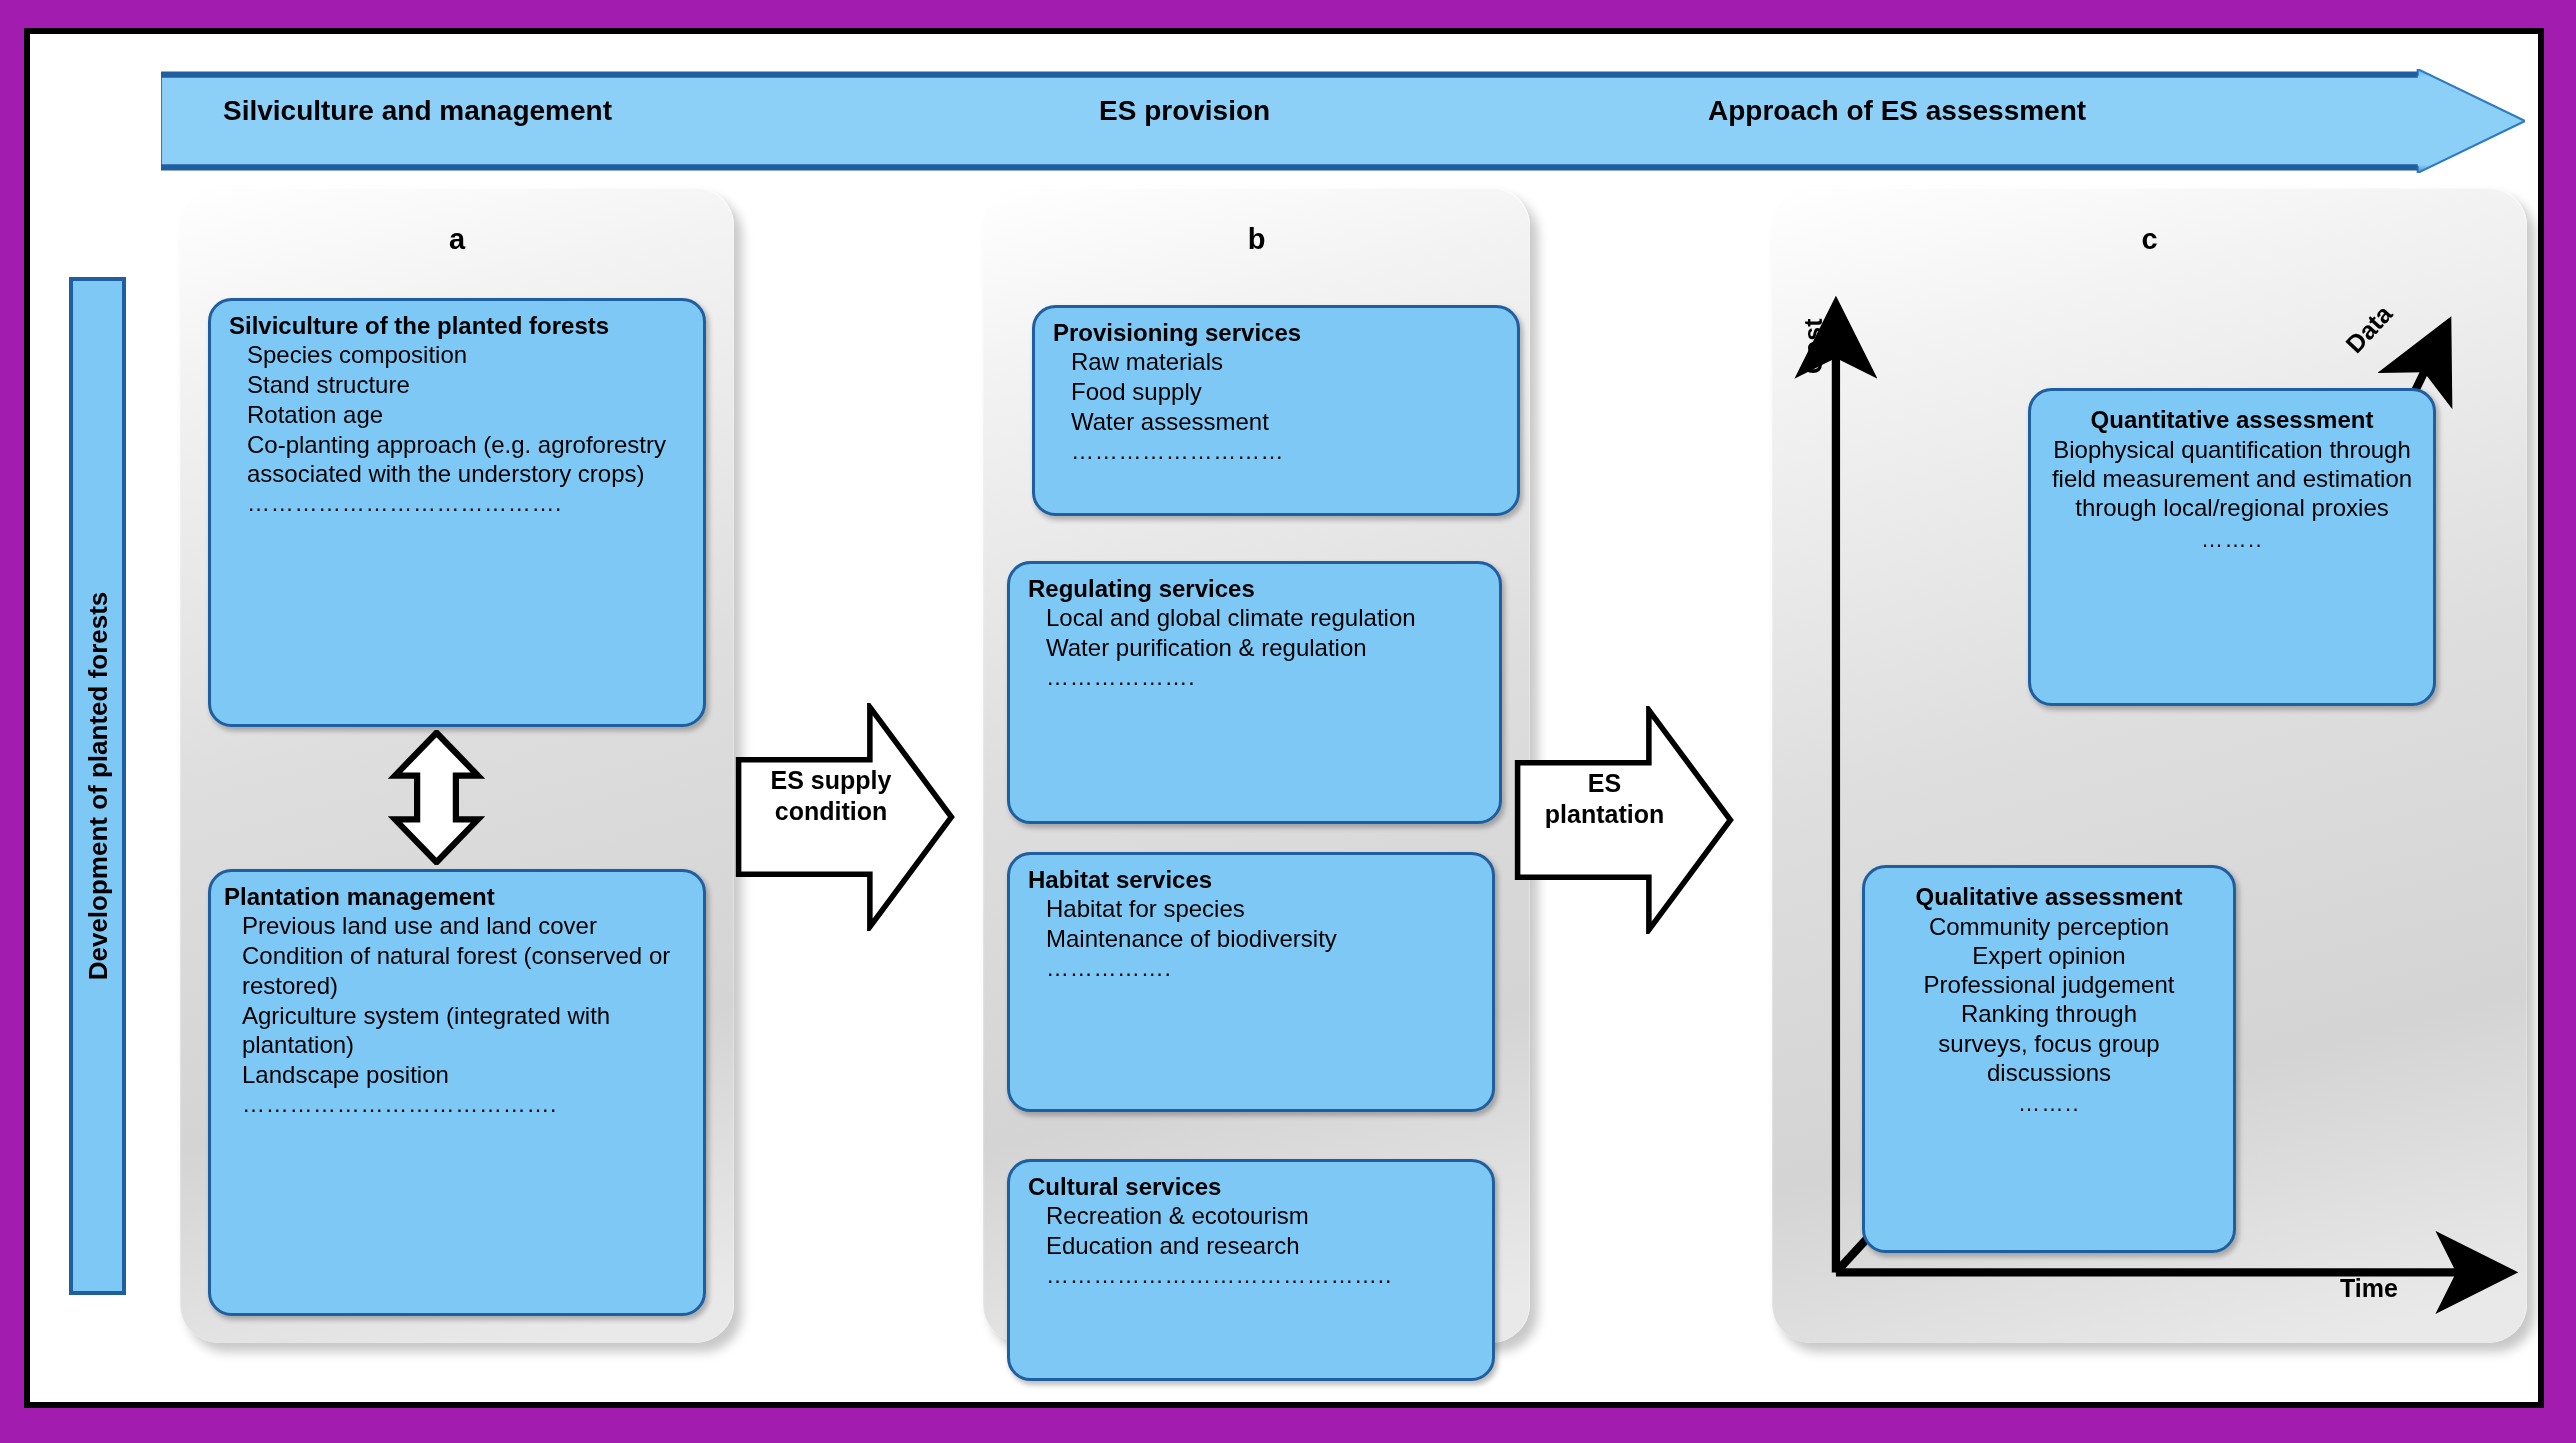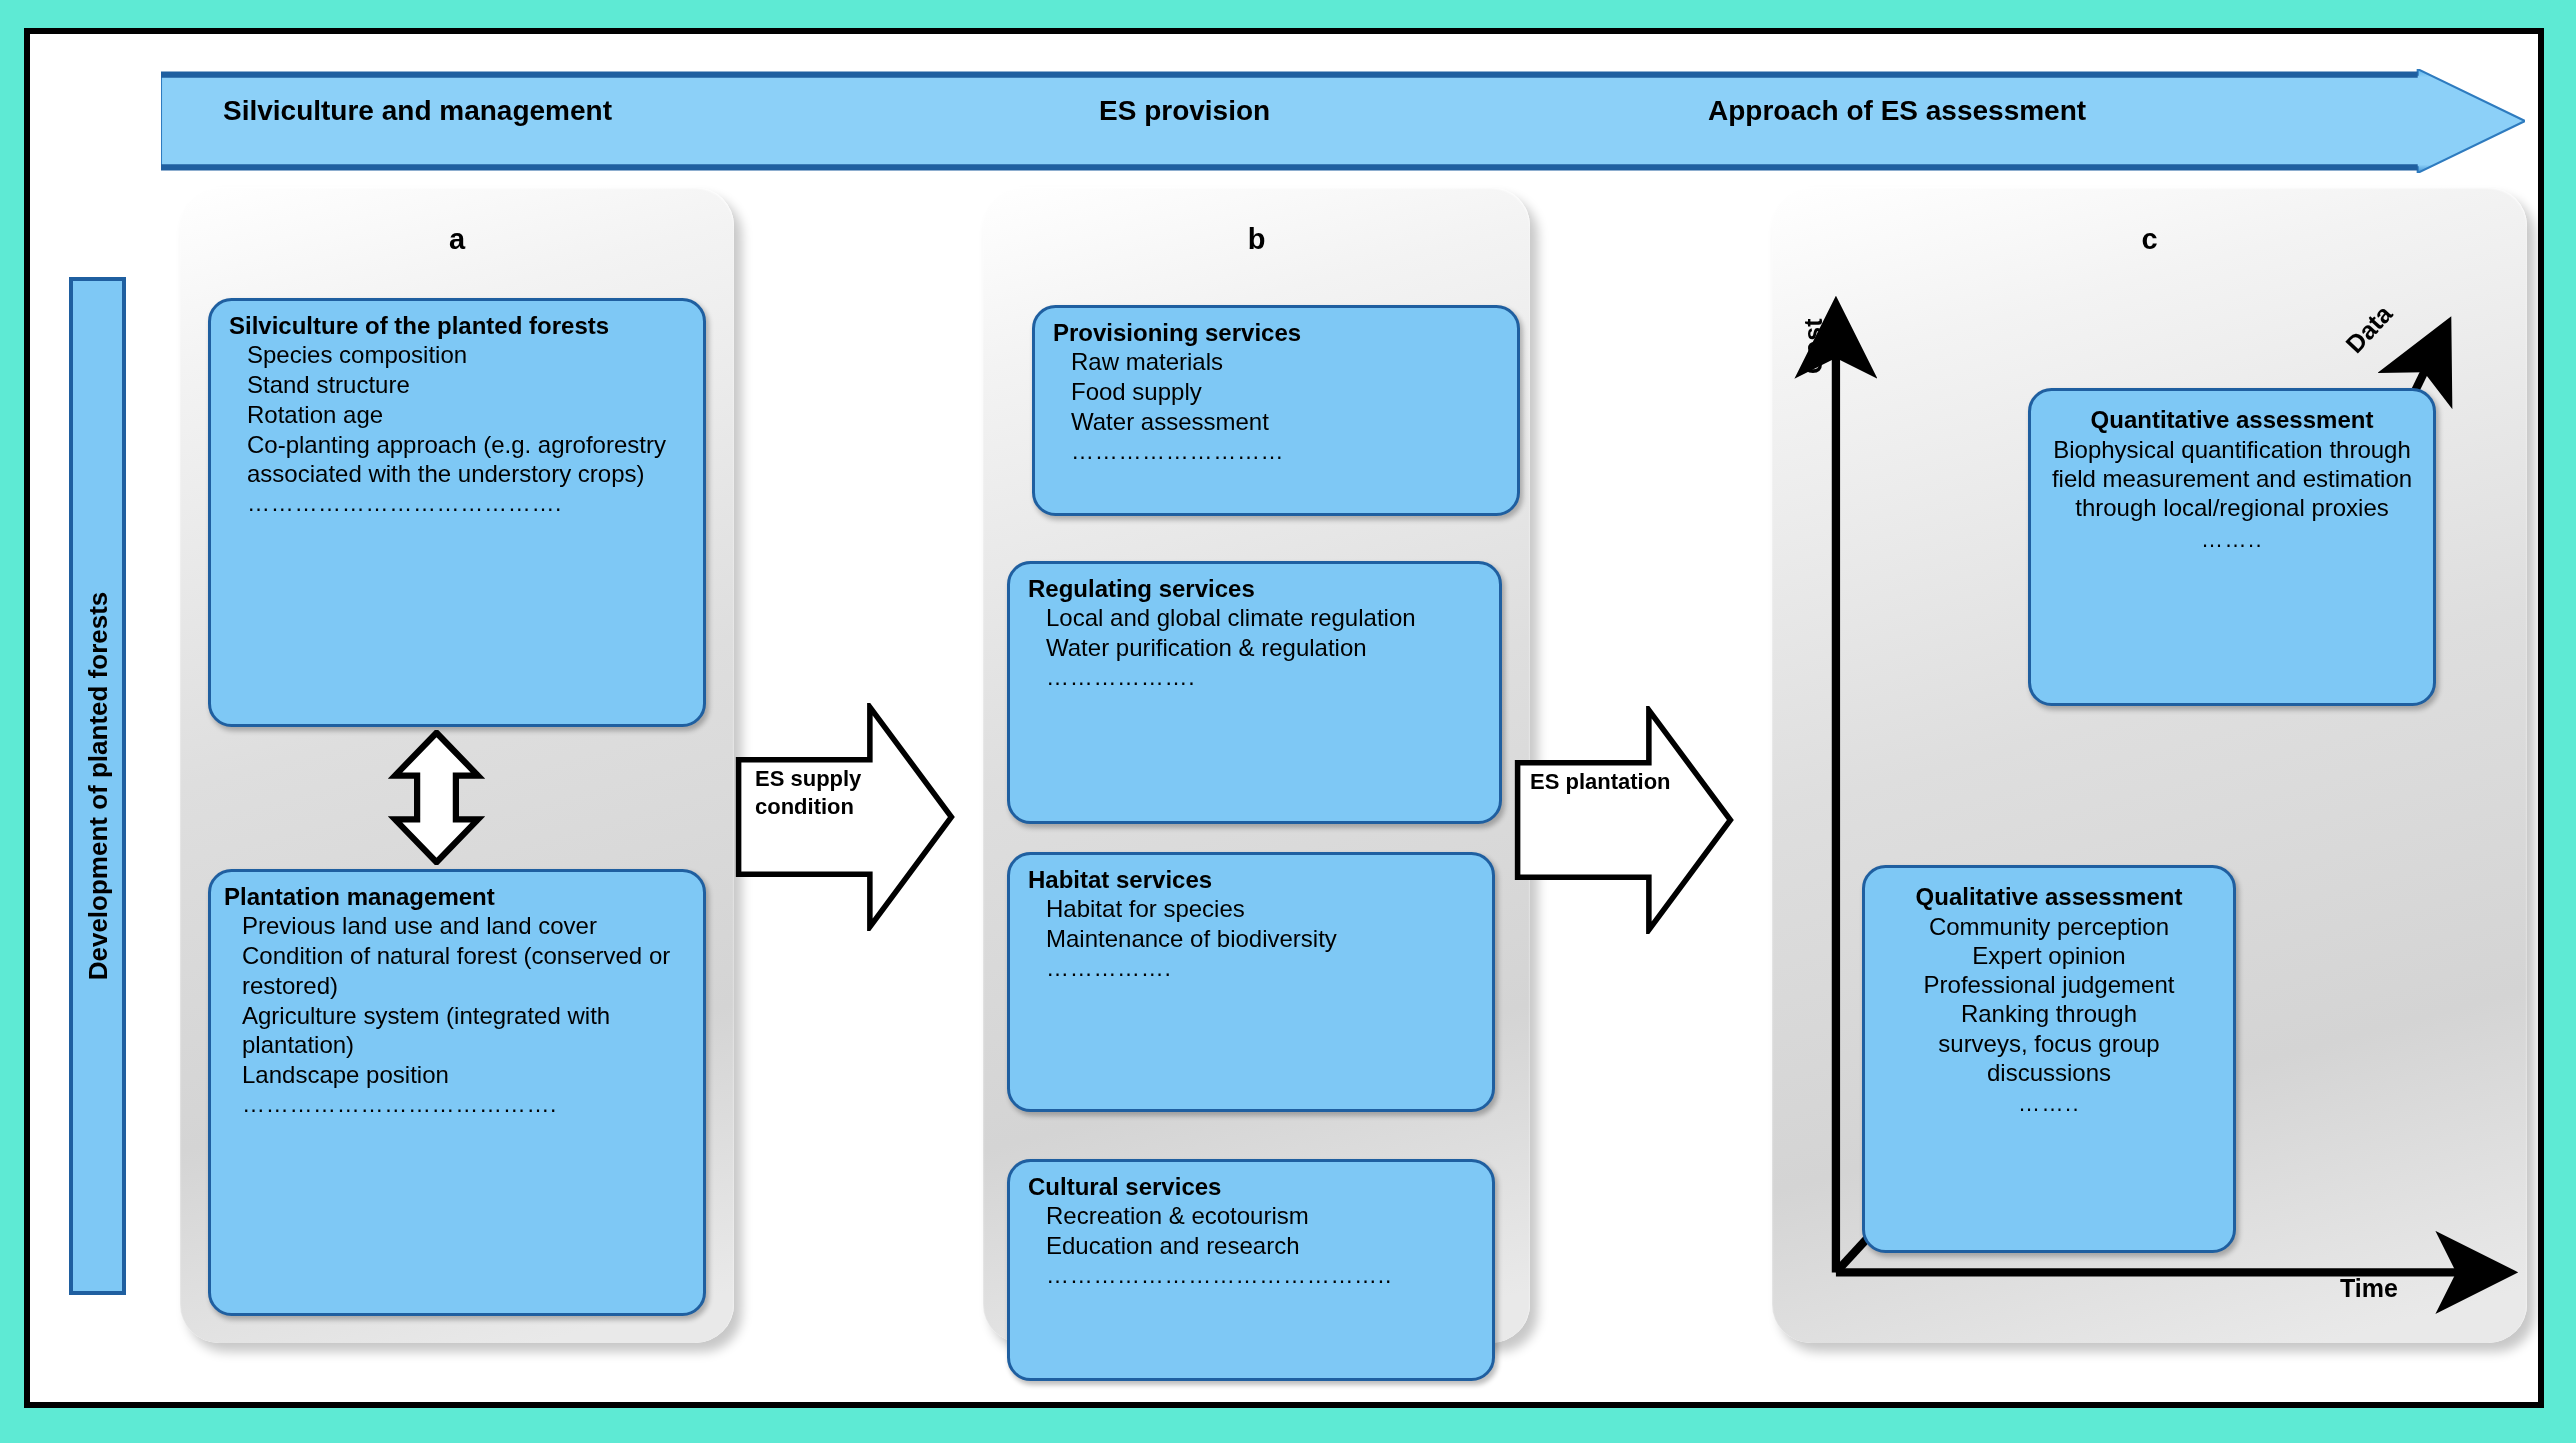--- a/index.html
+++ b/index.html
@@ -1,20 +1,20 @@
 <!DOCTYPE html>
 <html style="font-size:11px"><head>
 <meta charset="utf-8">
 <style>
   html,body{margin:0;padding:0;background:#ffffff;}
   body{font-family:"Liberation Sans", sans-serif;}
   #canvas{
     position:relative;
     width:2576px;height:1443px;
-    background:#5eead4;
+    background:#a21caf;
     overflow:hidden;
   }
   
   .outer-frame{
     position:absolute;left:23.5px;top:28px;
     width:2520px;height:1380px;
     border:6.2px solid #000000;
     box-sizing:border-box;
     background:#ffffff;
   }
@@ -117,21 +117,22 @@
   #c-qual {left:1862px;top:865px;width:374px;height:388px;}
   .cbox .dots2{display:block;font-size:22px;letter-spacing:1.4px;margin-top:4.2px;}
 
   
   .dbl-arrow{position:absolute;left:388px;top:730px;}
 
   
   .blockarrow{position:absolute;}
   .ba-label{
     position:absolute;
-    font-size:22px;font-weight:bold;color:#000;
+    text-align:center;
+    font-size:25px;font-weight:bold;color:#000;
     line-height:1.25;
   }
   #arrow-supply{left:734px;top:703px;}
   #lab-supply{left:755px;top:765px;width:152px;}
   #arrow-assess{left:1513px;top:706px;}
   #lab-assess{left:1530px;top:768px;width:149px;}
 
   
   .axes{position:absolute;left:1772px;top:187px;width:755px;height:1156px;}
   .axis-label{

